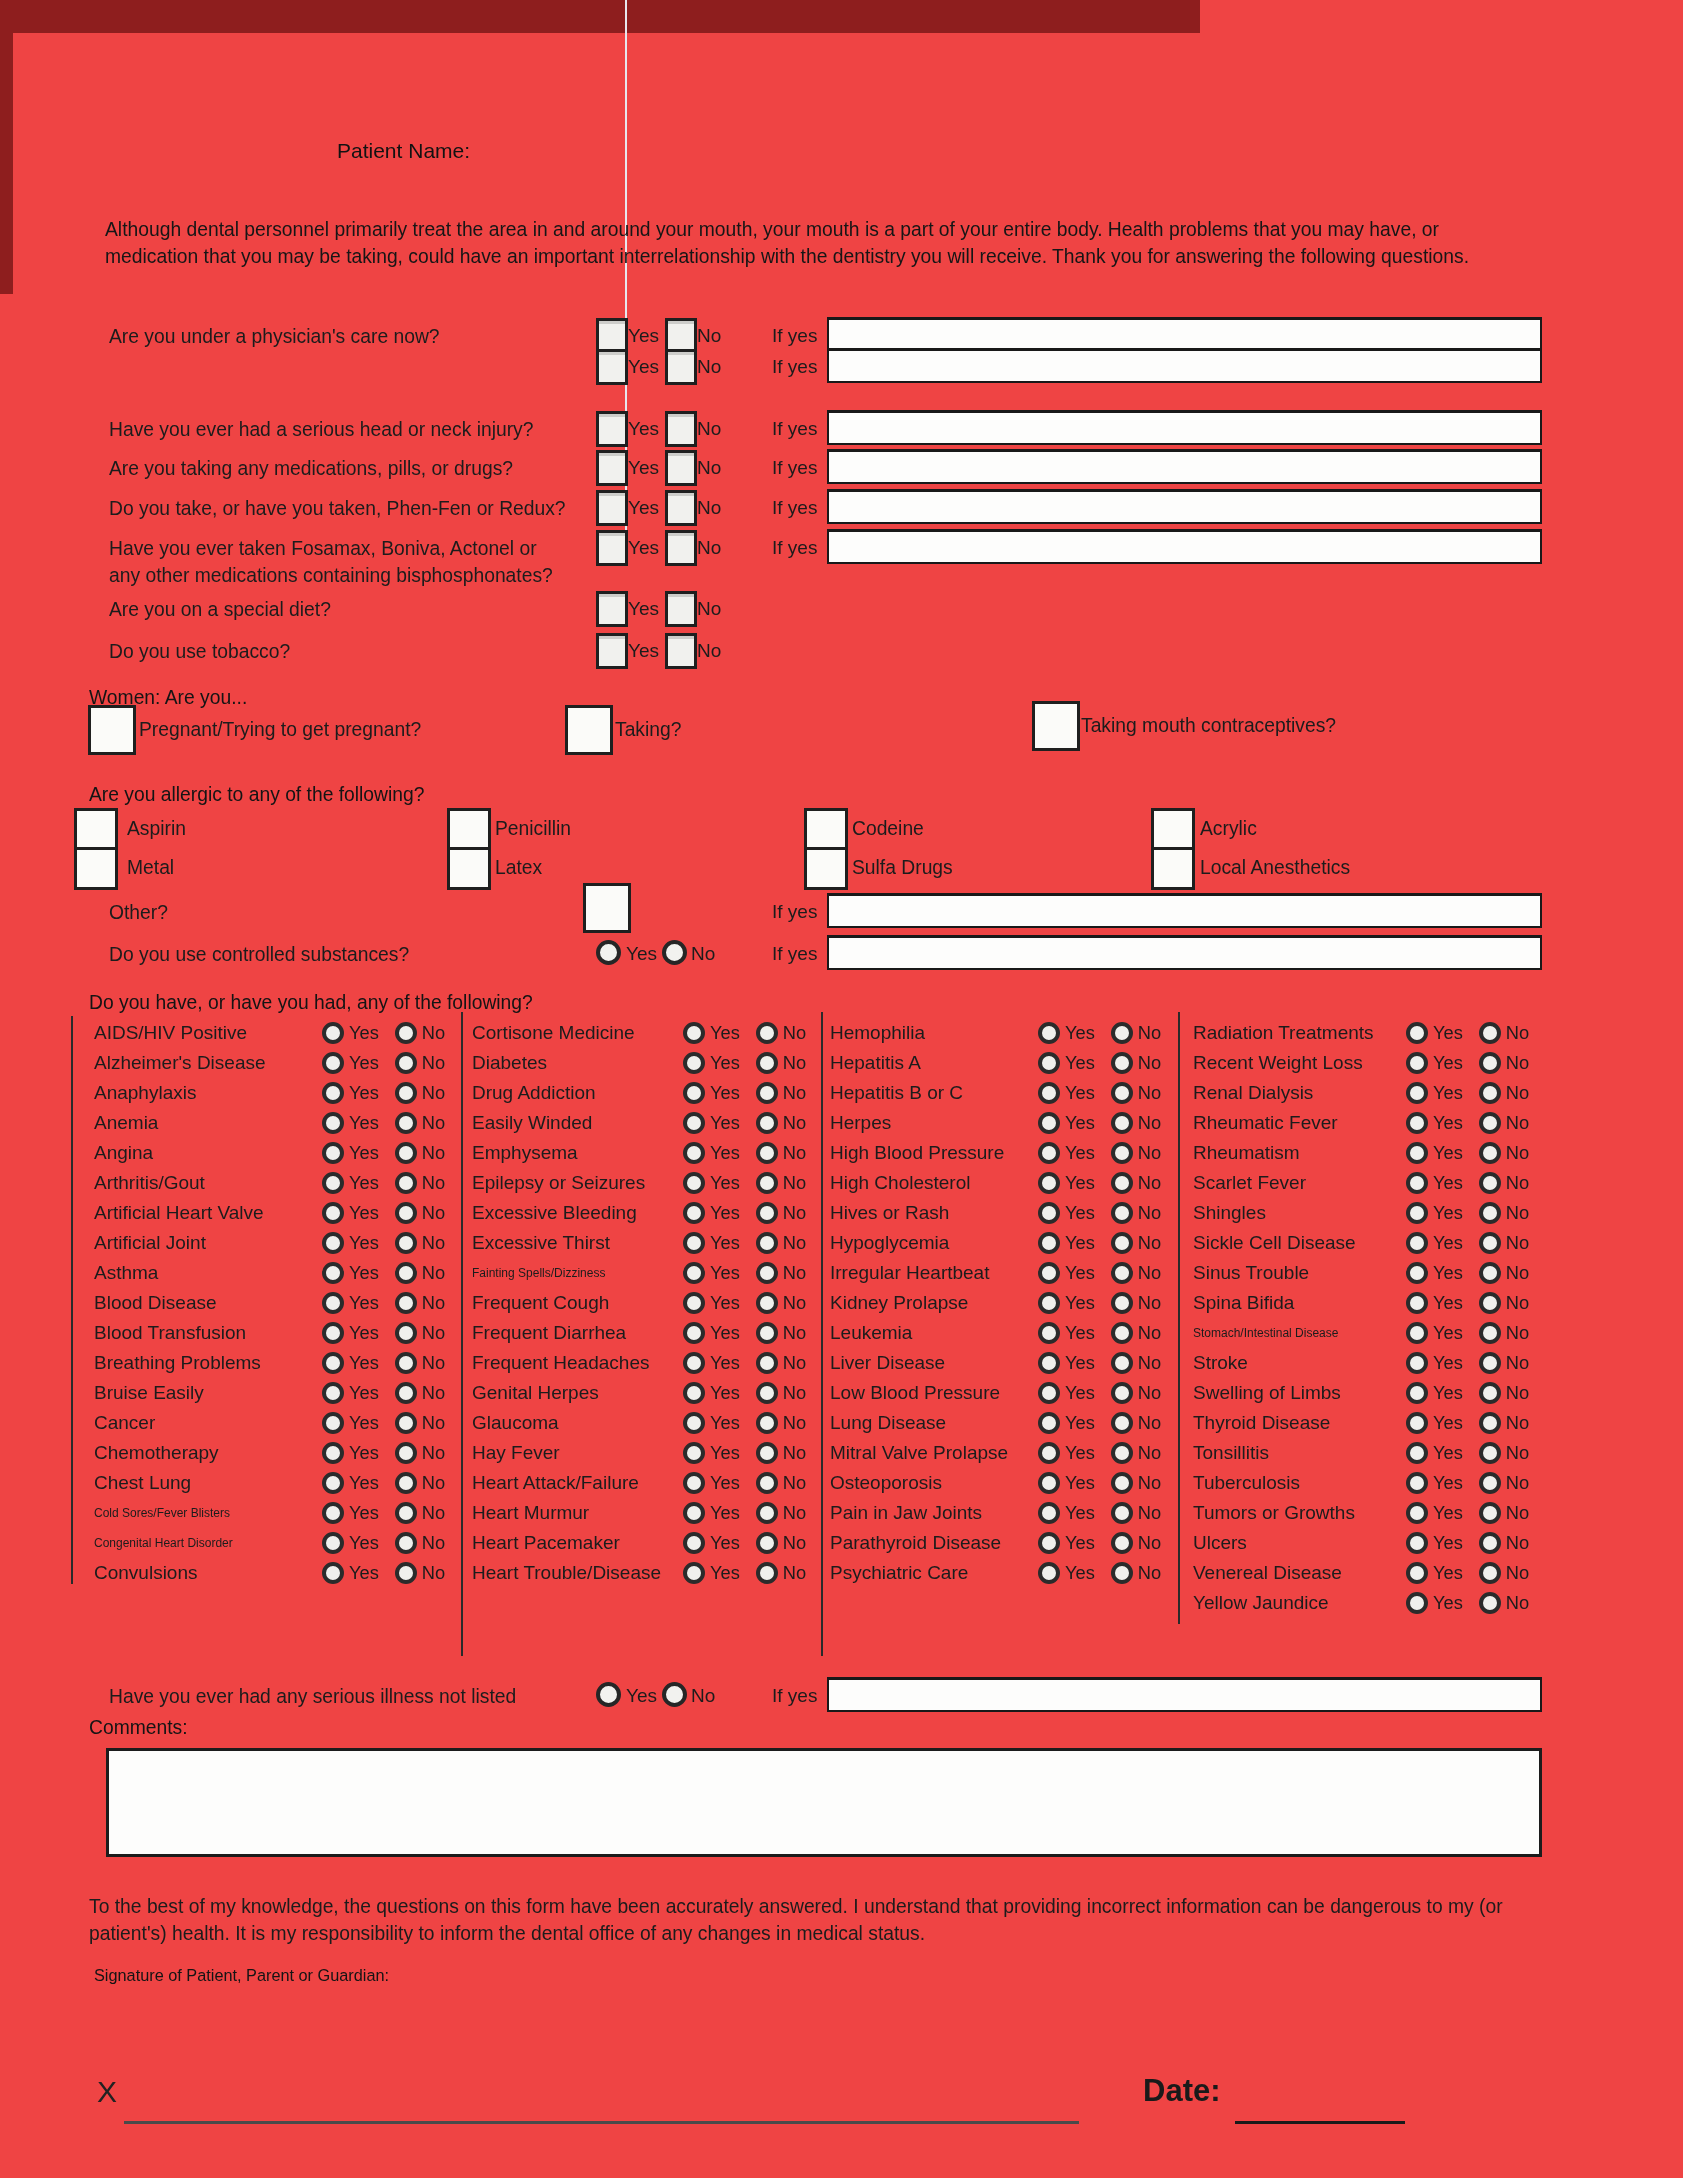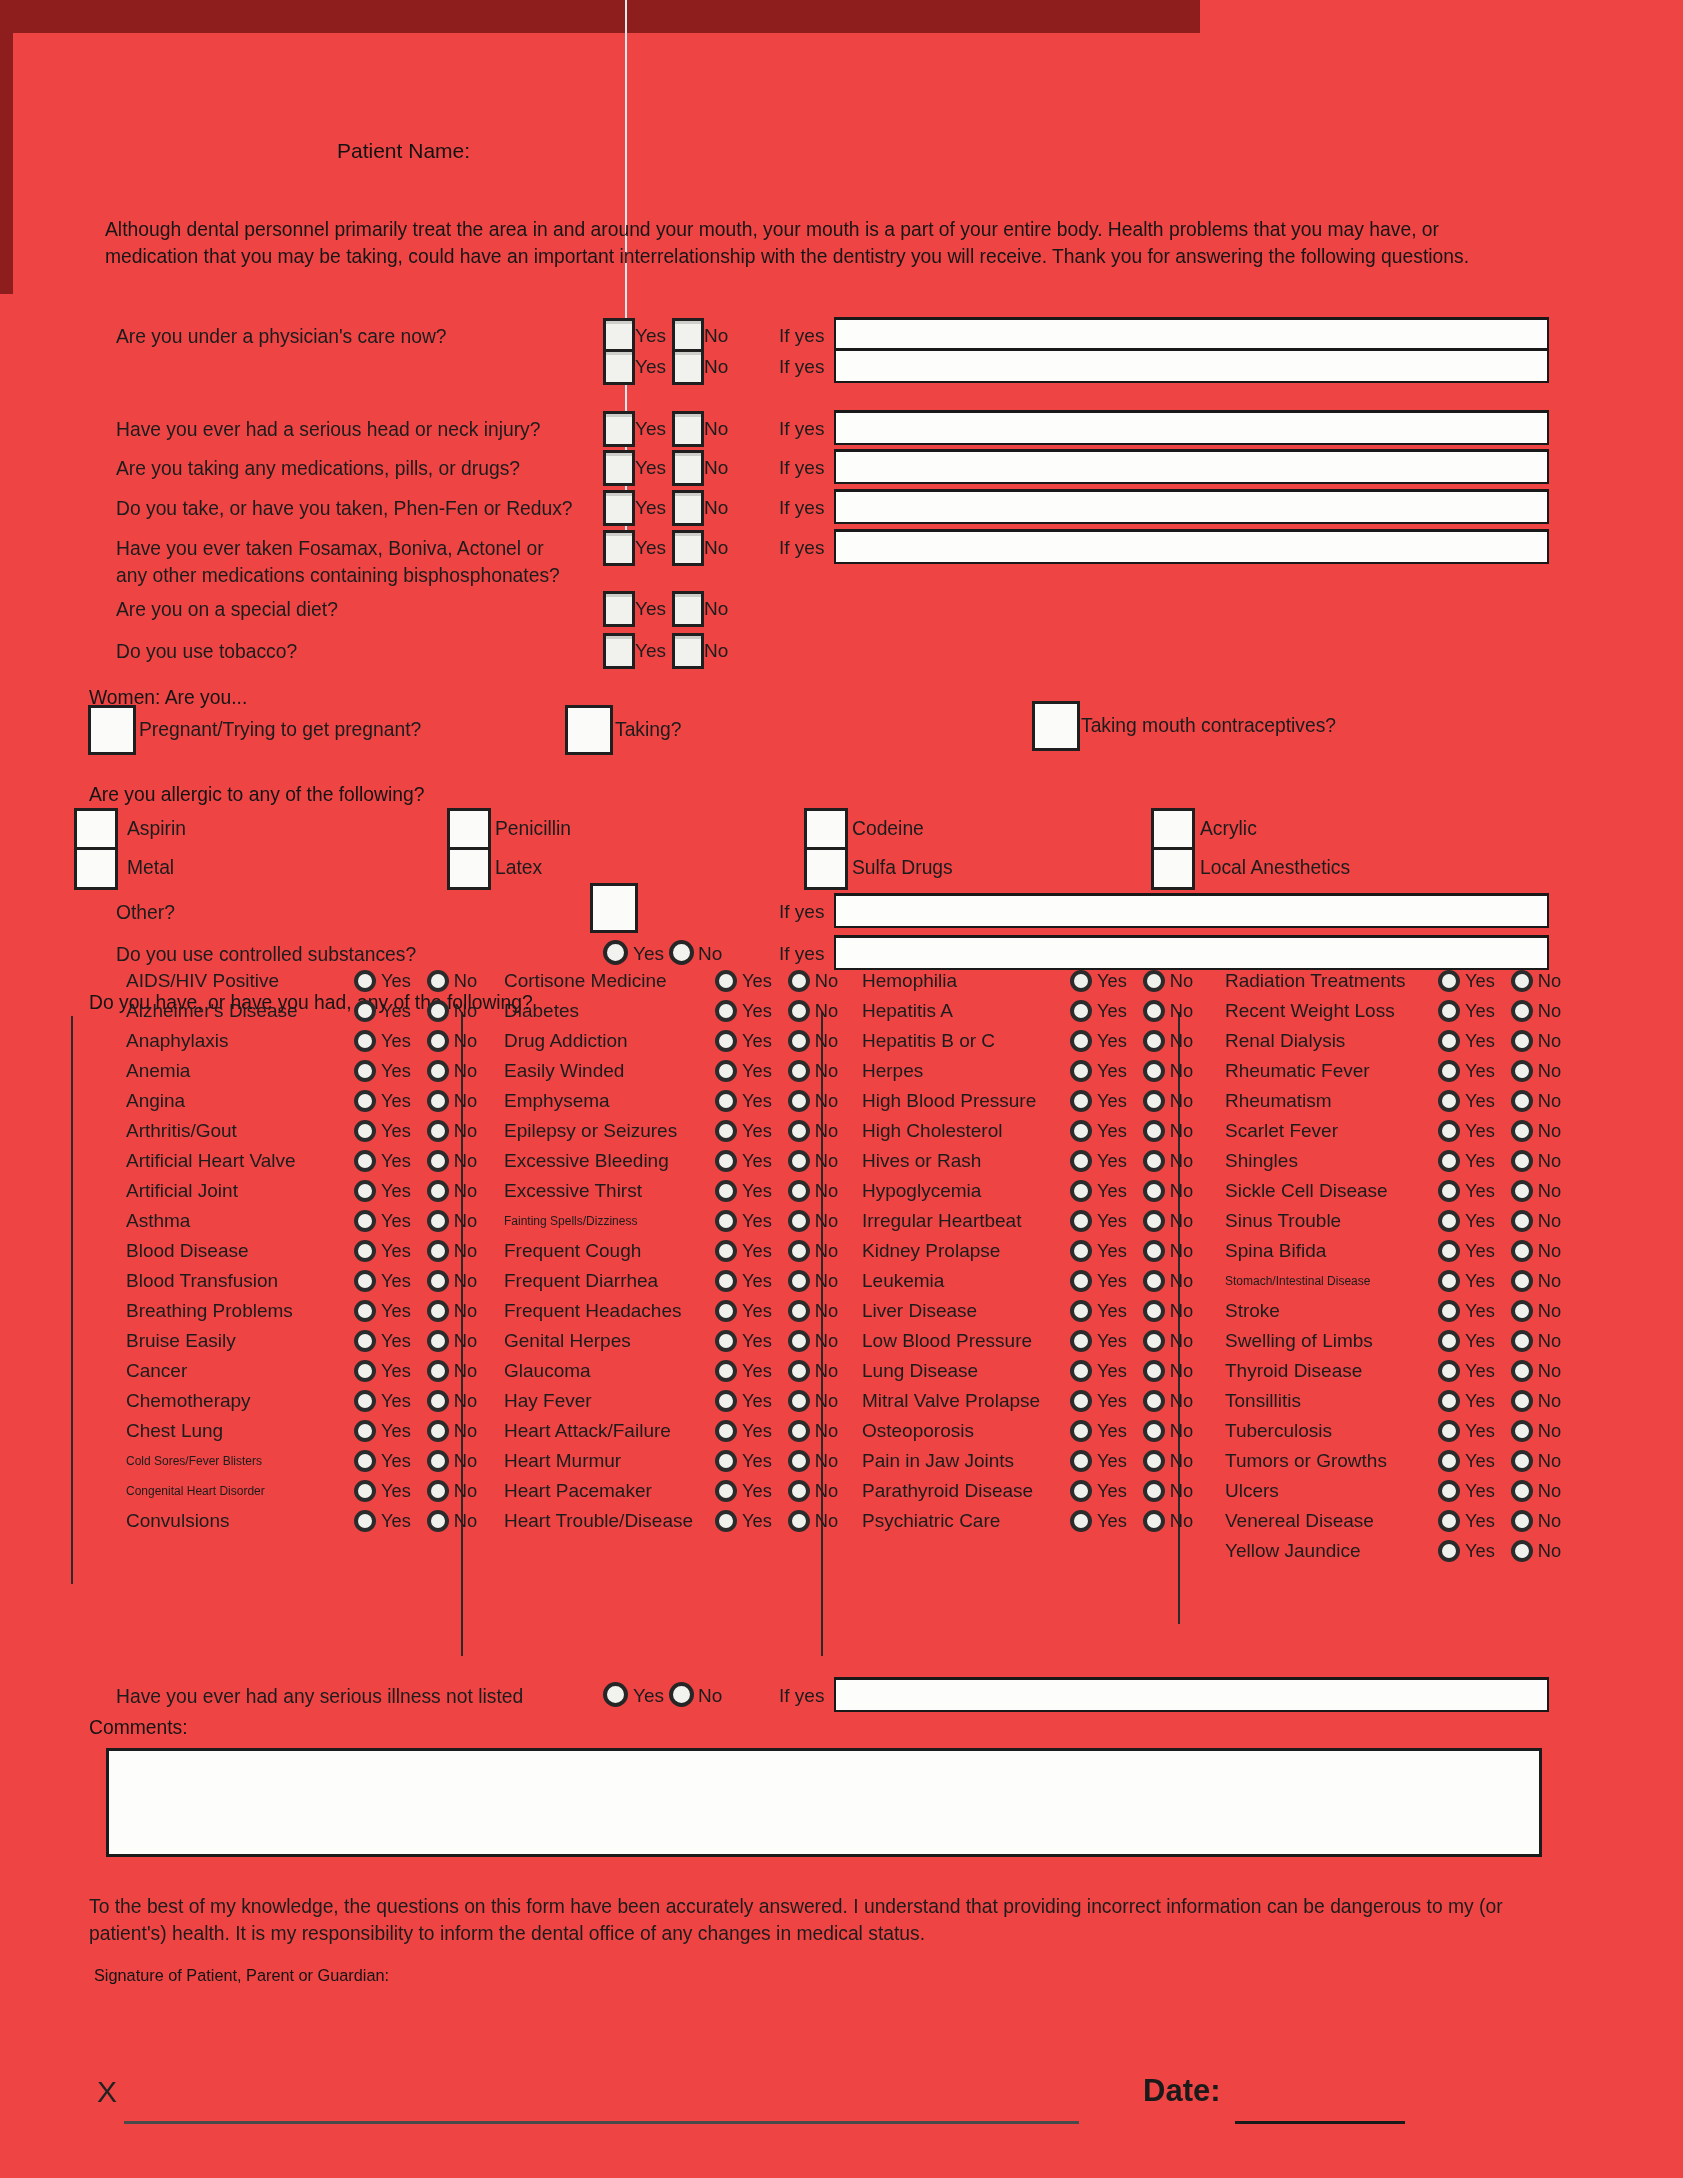--- a/index.html
+++ b/index.html
@@ -5,39 +5,39 @@
   html,body{margin:0;padding:0;background:#e9e9e9;}
   .page{position:relative;width:1683px;height:2178px;background:#ef4444;overflow:hidden;
         font-family:"Liberation Sans",sans-serif;color:#1c1c1c;}
   .band-top{position:absolute;left:0;top:0;width:1200px;height:33px;background:#8e1e1e;}
   .band-left{position:absolute;left:0;top:0;width:13px;height:294px;background:#8e1e1e;}
   .crease{position:absolute;left:625px;top:0;width:2px;height:554px;background:#e7e7ee;}
   .patient-name{position:absolute;left:337px;top:139px;font-size:21px;color:#121212;}
   .intro{position:absolute;left:105px;top:216px;width:1515px;font-size:19.3px;line-height:27px;
          white-space:pre-line;color:#161616;}
   
-  .qrow{position:absolute;left:11px;width:1456px;height:34px;}
+  .qrow{position:absolute;left:4px;width:1456px;height:34px;}
   .q-label{position:absolute;left:105px;top:0;font-size:19.3px;line-height:27px;white-space:pre-line;}
   .cb{position:absolute;top:-5px;width:26px;height:30px;border:3px solid #1f1f1f;background:#f1f1ee;
       box-shadow:inset 0 3px 0 rgba(0,0,0,0.15);}
   .q-yn{position:absolute;top:2px;font-size:19px;}
   .q-ifyes{position:absolute;left:768px;top:2px;font-size:19px;}
   .q-field{position:absolute;left:823px;top:-6px;width:711px;height:30px;border:2px solid #191919;
            border-top-width:3px;background:#fdfdfc;}
   .q-rd{position:absolute;top:-1px;width:17px;height:17px;border:4px solid #262626;border-radius:50%;
         background:#f2f2ef;}
   
   .sec-h{position:absolute;font-size:19.3px;color:#141414;}
   
   .cb-lg{position:absolute;width:42px;height:44px;border:3px solid #1f1f1f;background:#fbfbf9;}
   .cb-md{position:absolute;width:38px;height:37px;border:3px solid #1f1f1f;background:#fbfbf9;}
   .opt-label{position:absolute;font-size:19.3px;}
   
   .vline{position:absolute;width:2px;background:#2a2a2a;}
-  .cond-col{position:absolute;top:966px;margin-left:32px;}
+  .cond-col{position:absolute;top:1018px;}
   .c1{left:94px;width:366px;} .c2{left:472px;width:347px;} .c3{left:830px;width:347px;} .c4{left:1193px;width:358px;}
   .cond-row{position:relative;height:30px;display:flex;align-items:center;}
   .cond-label{font-size:19px;white-space:nowrap;}
   .cond-label.sm{font-size:12px;}
   .yn{position:absolute;display:flex;align-items:center;top:50%;transform:translateY(-50%);}
   .c1 .yn{left:228px;} .c2 .yn{left:211px;} .c3 .yn{left:208px;} .c4 .yn{left:213px;}
   .rd{display:inline-block;width:14px;height:14px;border:4px solid #2b2b2b;border-radius:50%;background:#f0f0ed;}
   .yn-t{font-size:18.3px;margin-left:5px;}
   .rd.second{margin-left:16px;}
   

